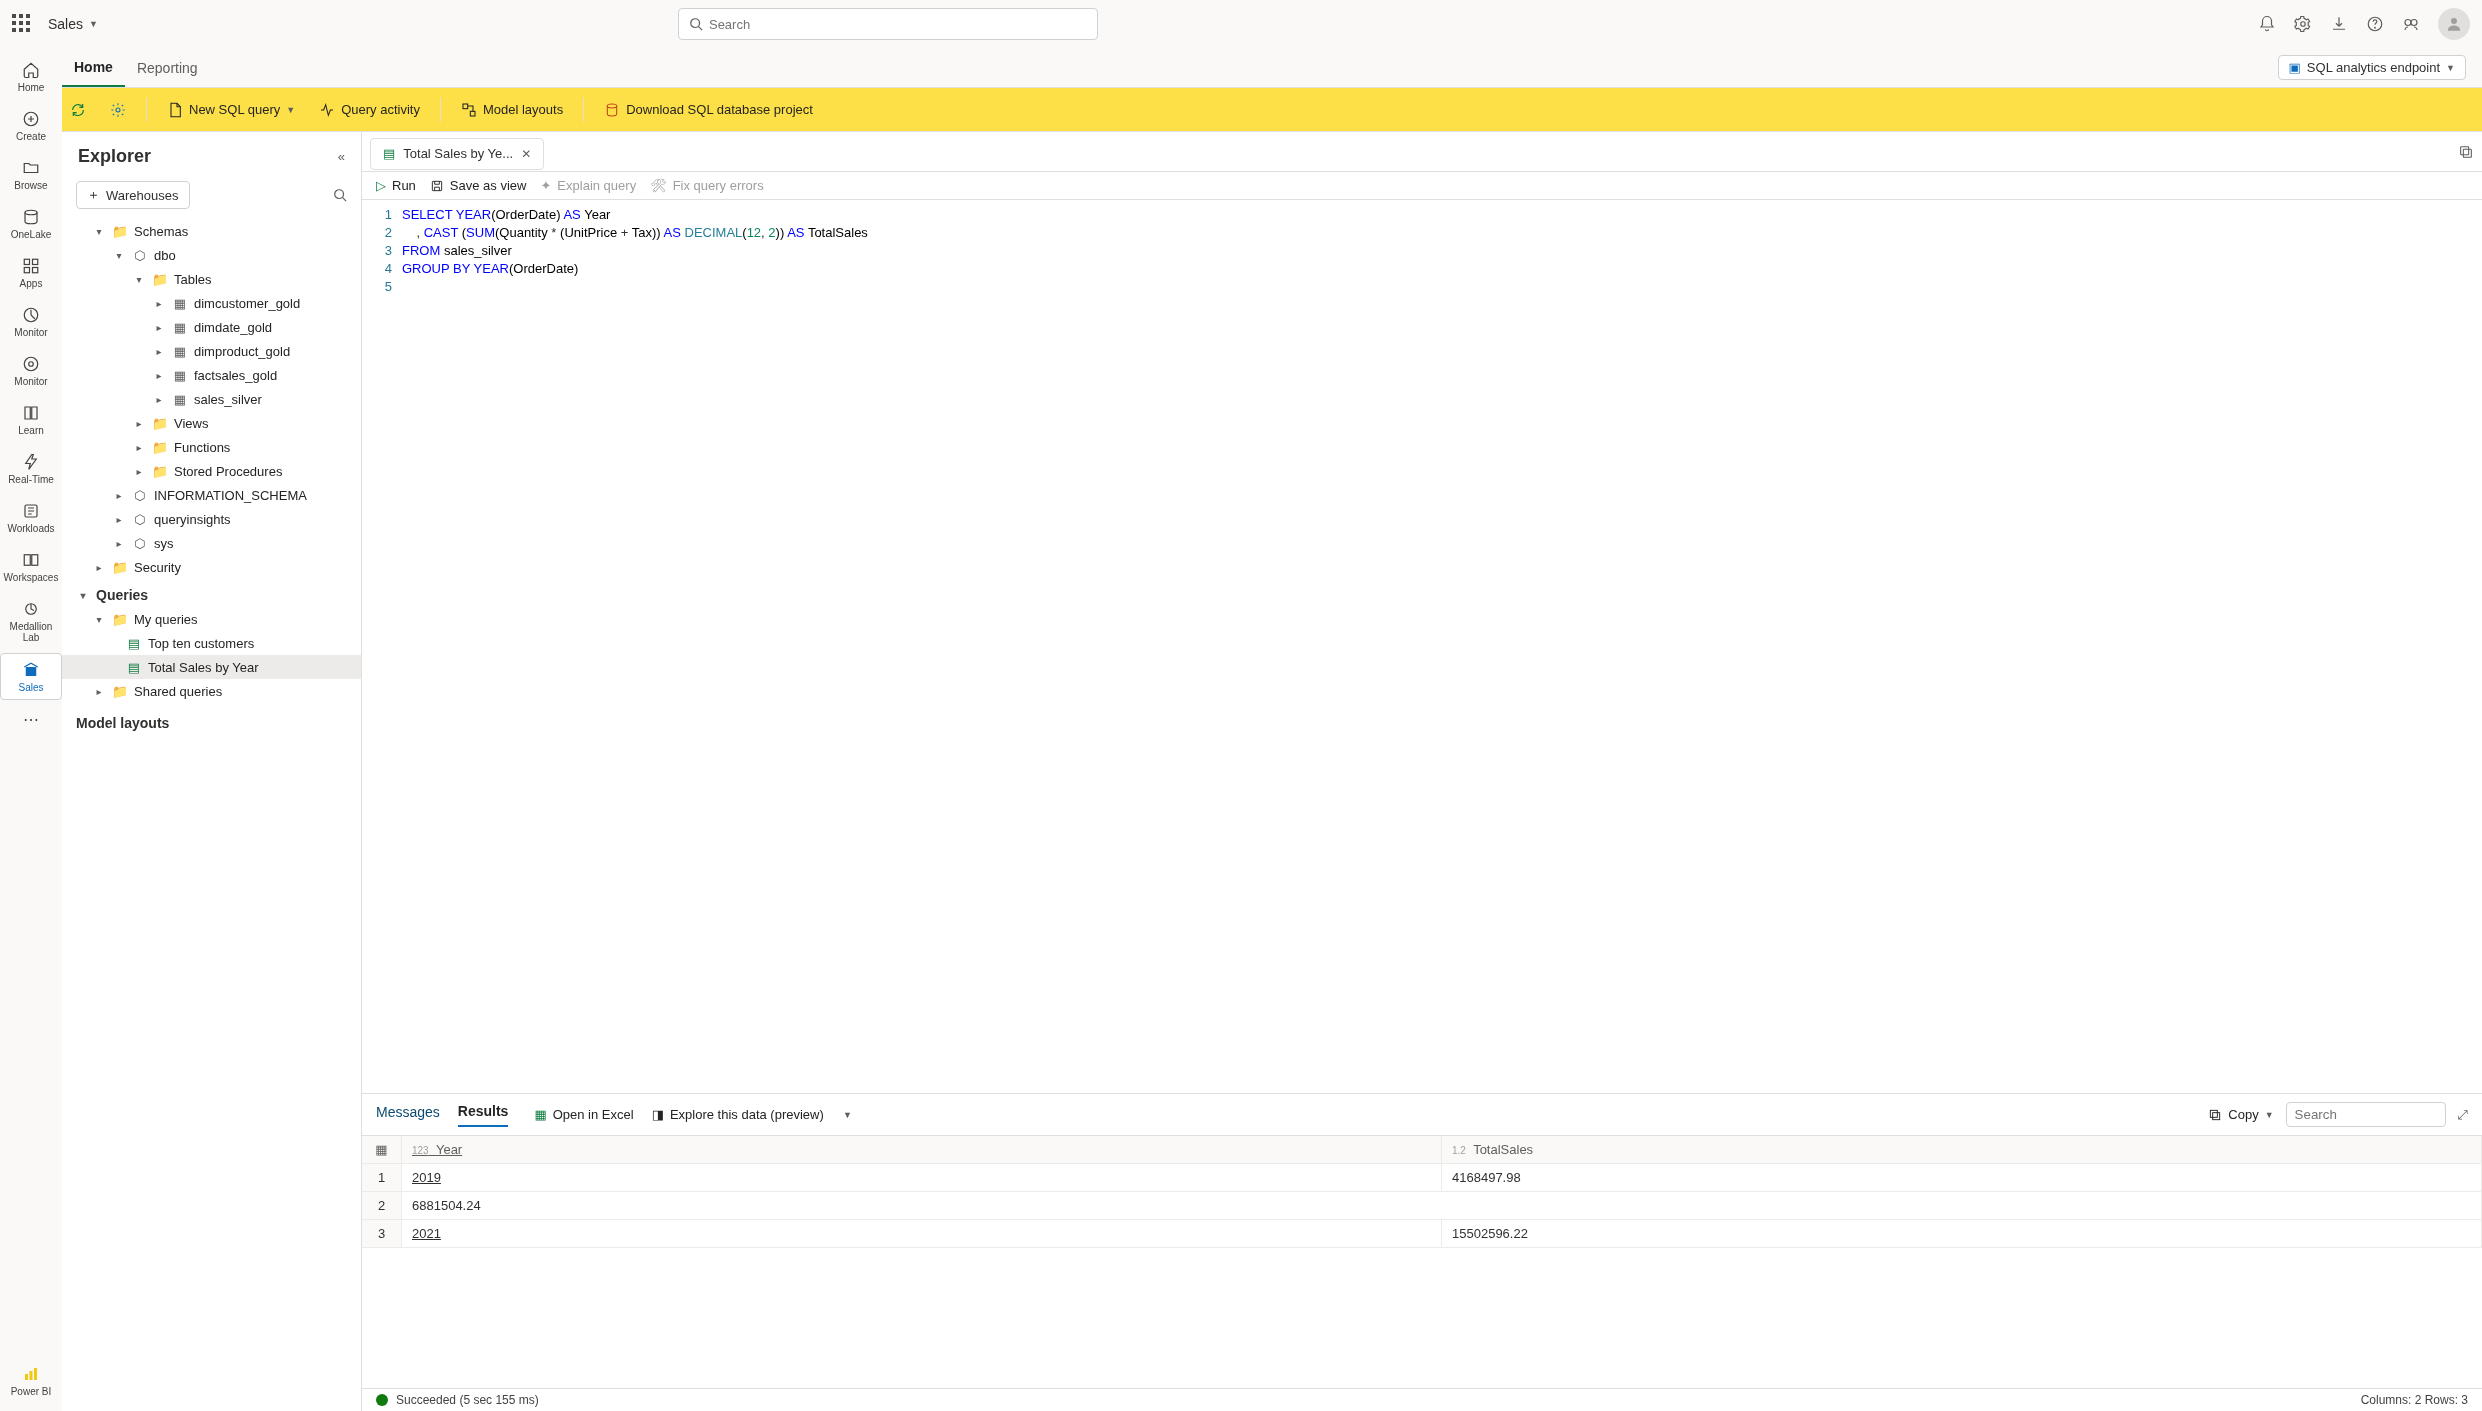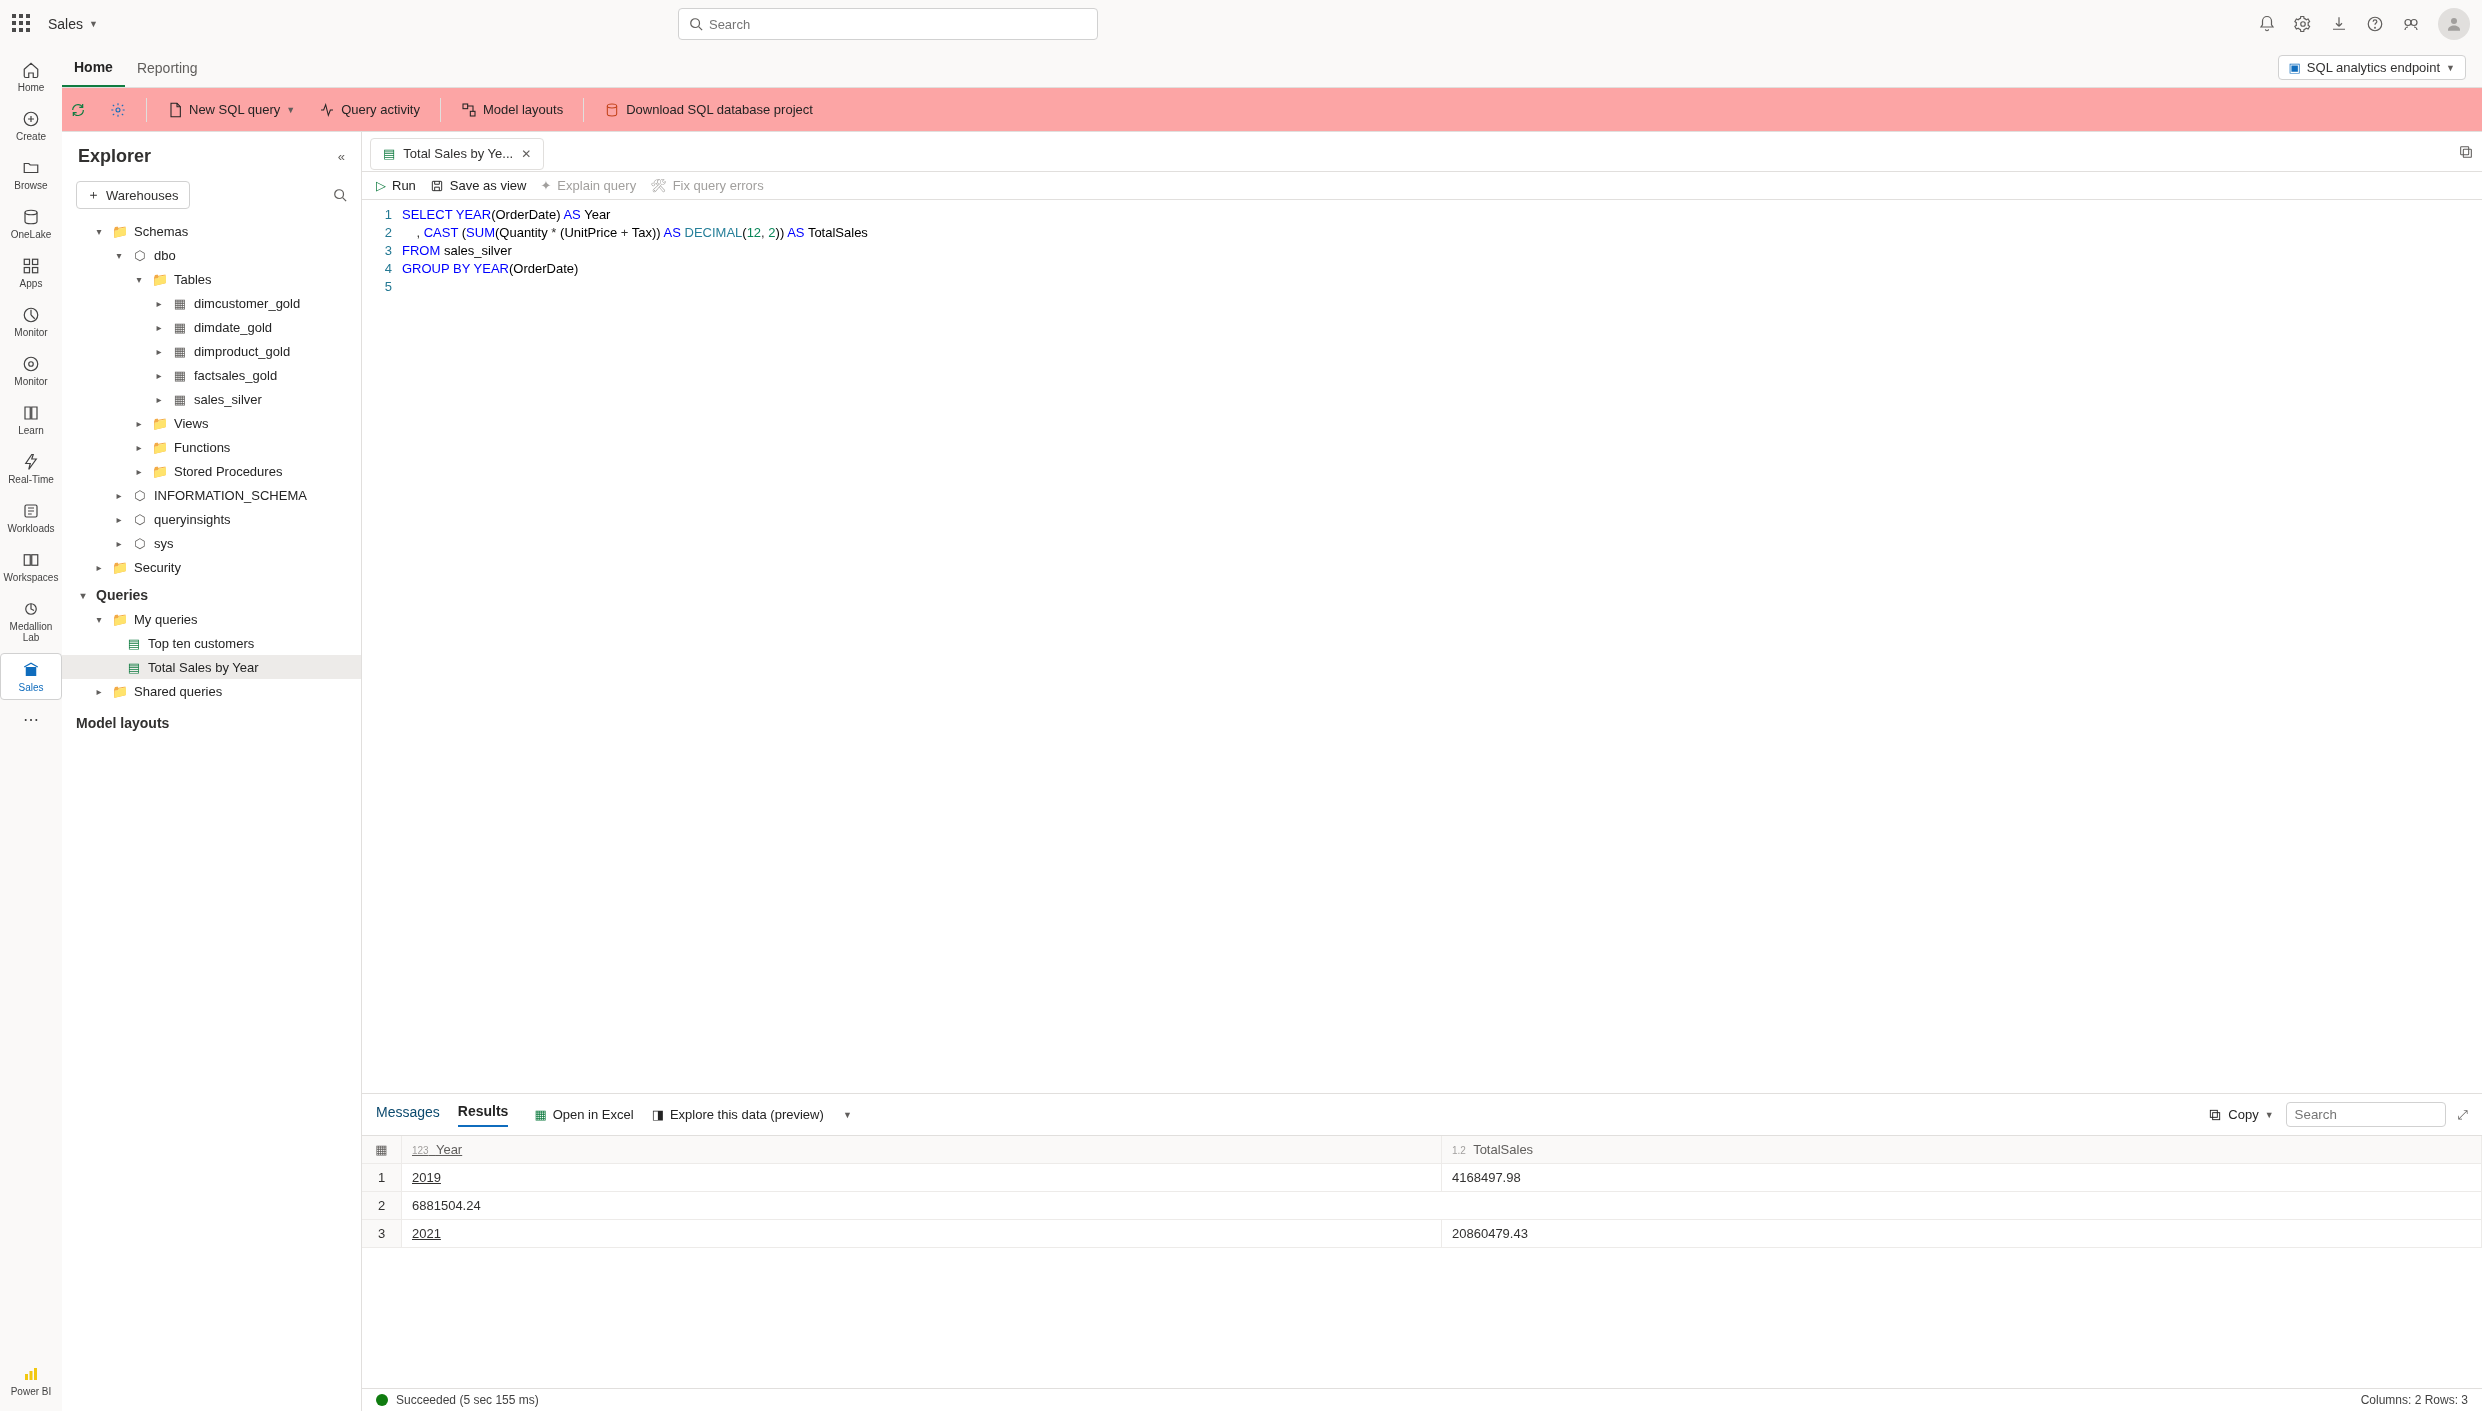--- a/index.html
+++ b/index.html
@@ -16,21 +16,21 @@
 .topbar-icons{ margin-left:auto; display:flex; align-items:center; gap:18px; color:#605e5c;}
 .avatar-circle{width:32px;height:32px;border-radius:50%;background:#e1dfdd;display:flex;align-items:center;justify-content:center;}
 
 
 .tabs-row { display:flex; align-items:center; height:40px; padding:0 16px 0 62px; border-bottom:1px solid #e1dfdd; background:#faf9f8;}
 .tab{padding:0 12px; height:100%; display:flex; align-items:center; font-size:14px; color:#605e5c;}
 .tab.active{color:#242424; border-bottom:2px solid #107c41; font-weight:600;}
 .endpoint-pill{margin-left:auto; border:1px solid #d1d1d1; border-radius:4px; padding:4px 10px; display:flex; align-items:center; gap:6px; background:#fff;}
 
 
-.toolbar{display:flex; align-items:center; height:44px; padding:0 16px 0 62px; gap:8px; background:#fca5a5; border-bottom:1px solid #e1dfdd;}
+.toolbar{display:flex; align-items:center; height:44px; padding:0 16px 0 62px; gap:8px; background:#fde047; border-bottom:1px solid #e1dfdd;}
 .tbtn{display:flex; align-items:center; gap:6px; padding:4px 8px; font-size:13px; color:#242424;}
 .divider-v{width:1px;height:24px;background:#e1dfdd;margin:0 4px;}
 
 
 .body{flex:1; display:flex; overflow:hidden;}
 
 
 .rail{width:62px; background:#faf9f8; display:flex; flex-direction:column; align-items:center; padding-top:6px; gap:4px; position:absolute; top:48px; bottom:0; left:0; border-right:none;}
 .rail-item{display:flex; flex-direction:column; align-items:center; gap:2px; padding:6px 0; width:100%; font-size:10px; color:#424242;}
 .rail-item.active{color:#0f6cbd;}
@@ -588,21 +588,21 @@
               <div class="cell c1">2019</div>
               <div class="cell c2">4168497.98</div>
             </div>
           <div class="grid-row">
               <div class="cell idx">2</div>
               <div class="cell c2">6881504.24</div>
             </div>
           <div class="grid-row">
               <div class="cell idx">3</div>
               <div class="cell c1">2021</div>
-              <div class="cell c2">20860479.43</div>
+              <div class="cell c2">15502596.22</div>
             </div>
         </div>
         <div style="height:140px;"></div>
         <div class="status">
           <span class="dot-ok"></span>
           <span>Succeeded (5 sec 155 ms)</span>
           <span class="status-right">Columns: 2 Rows: 3</span>
         </div>
       </div>
     </div>

